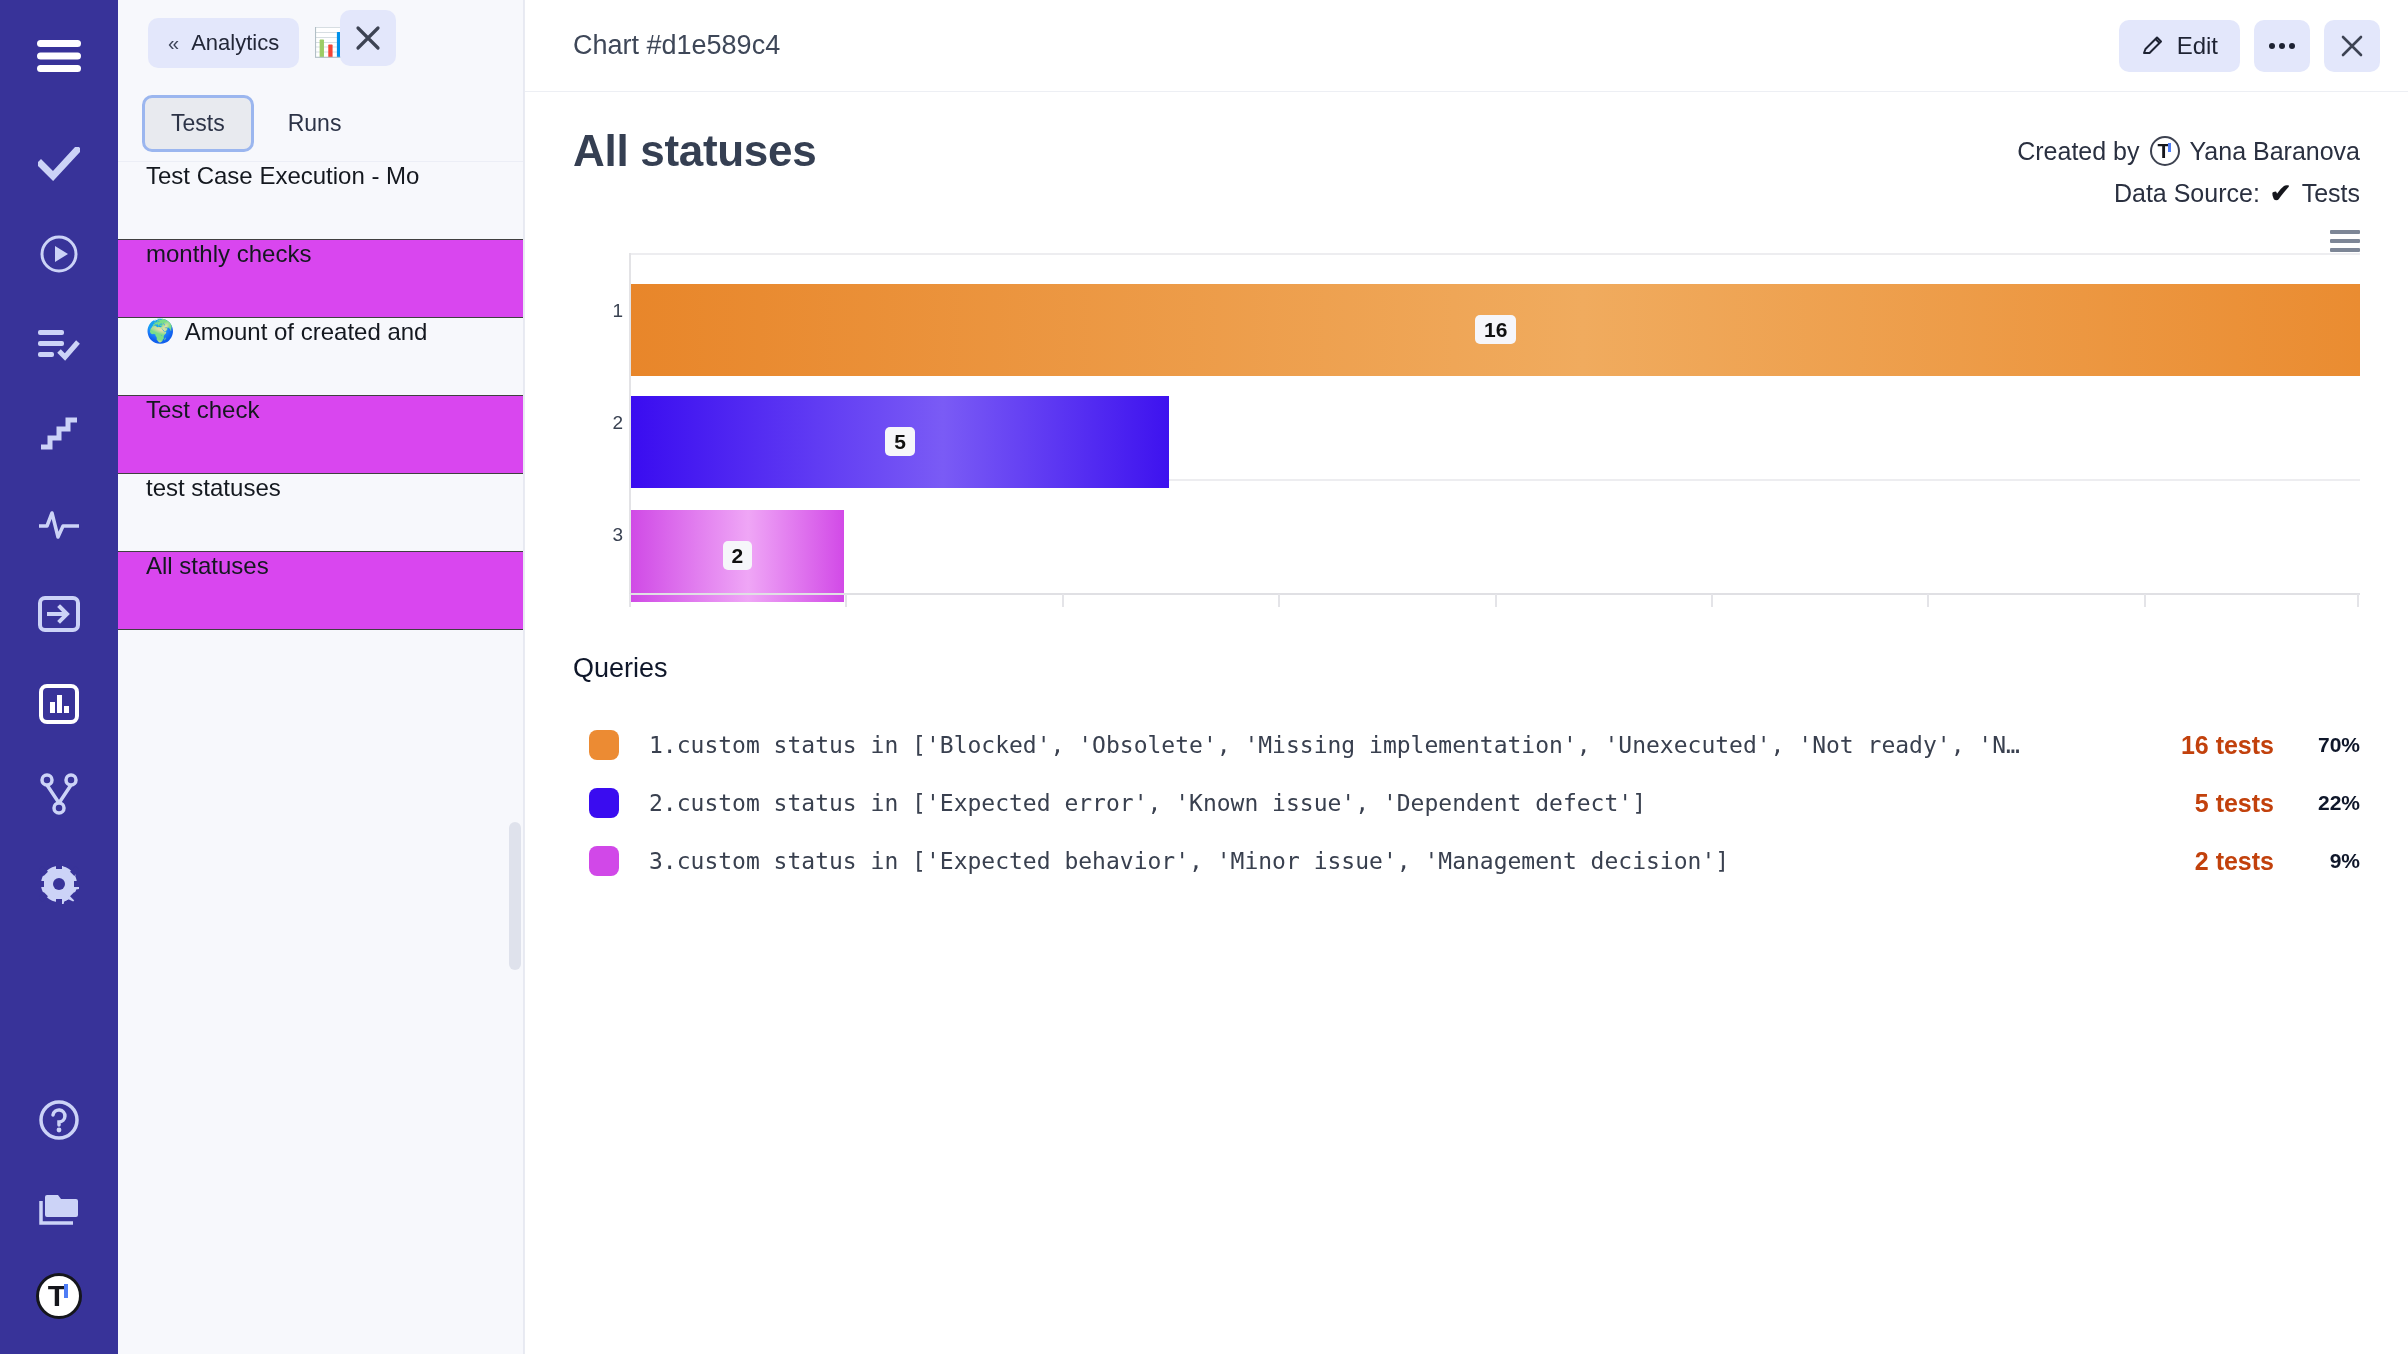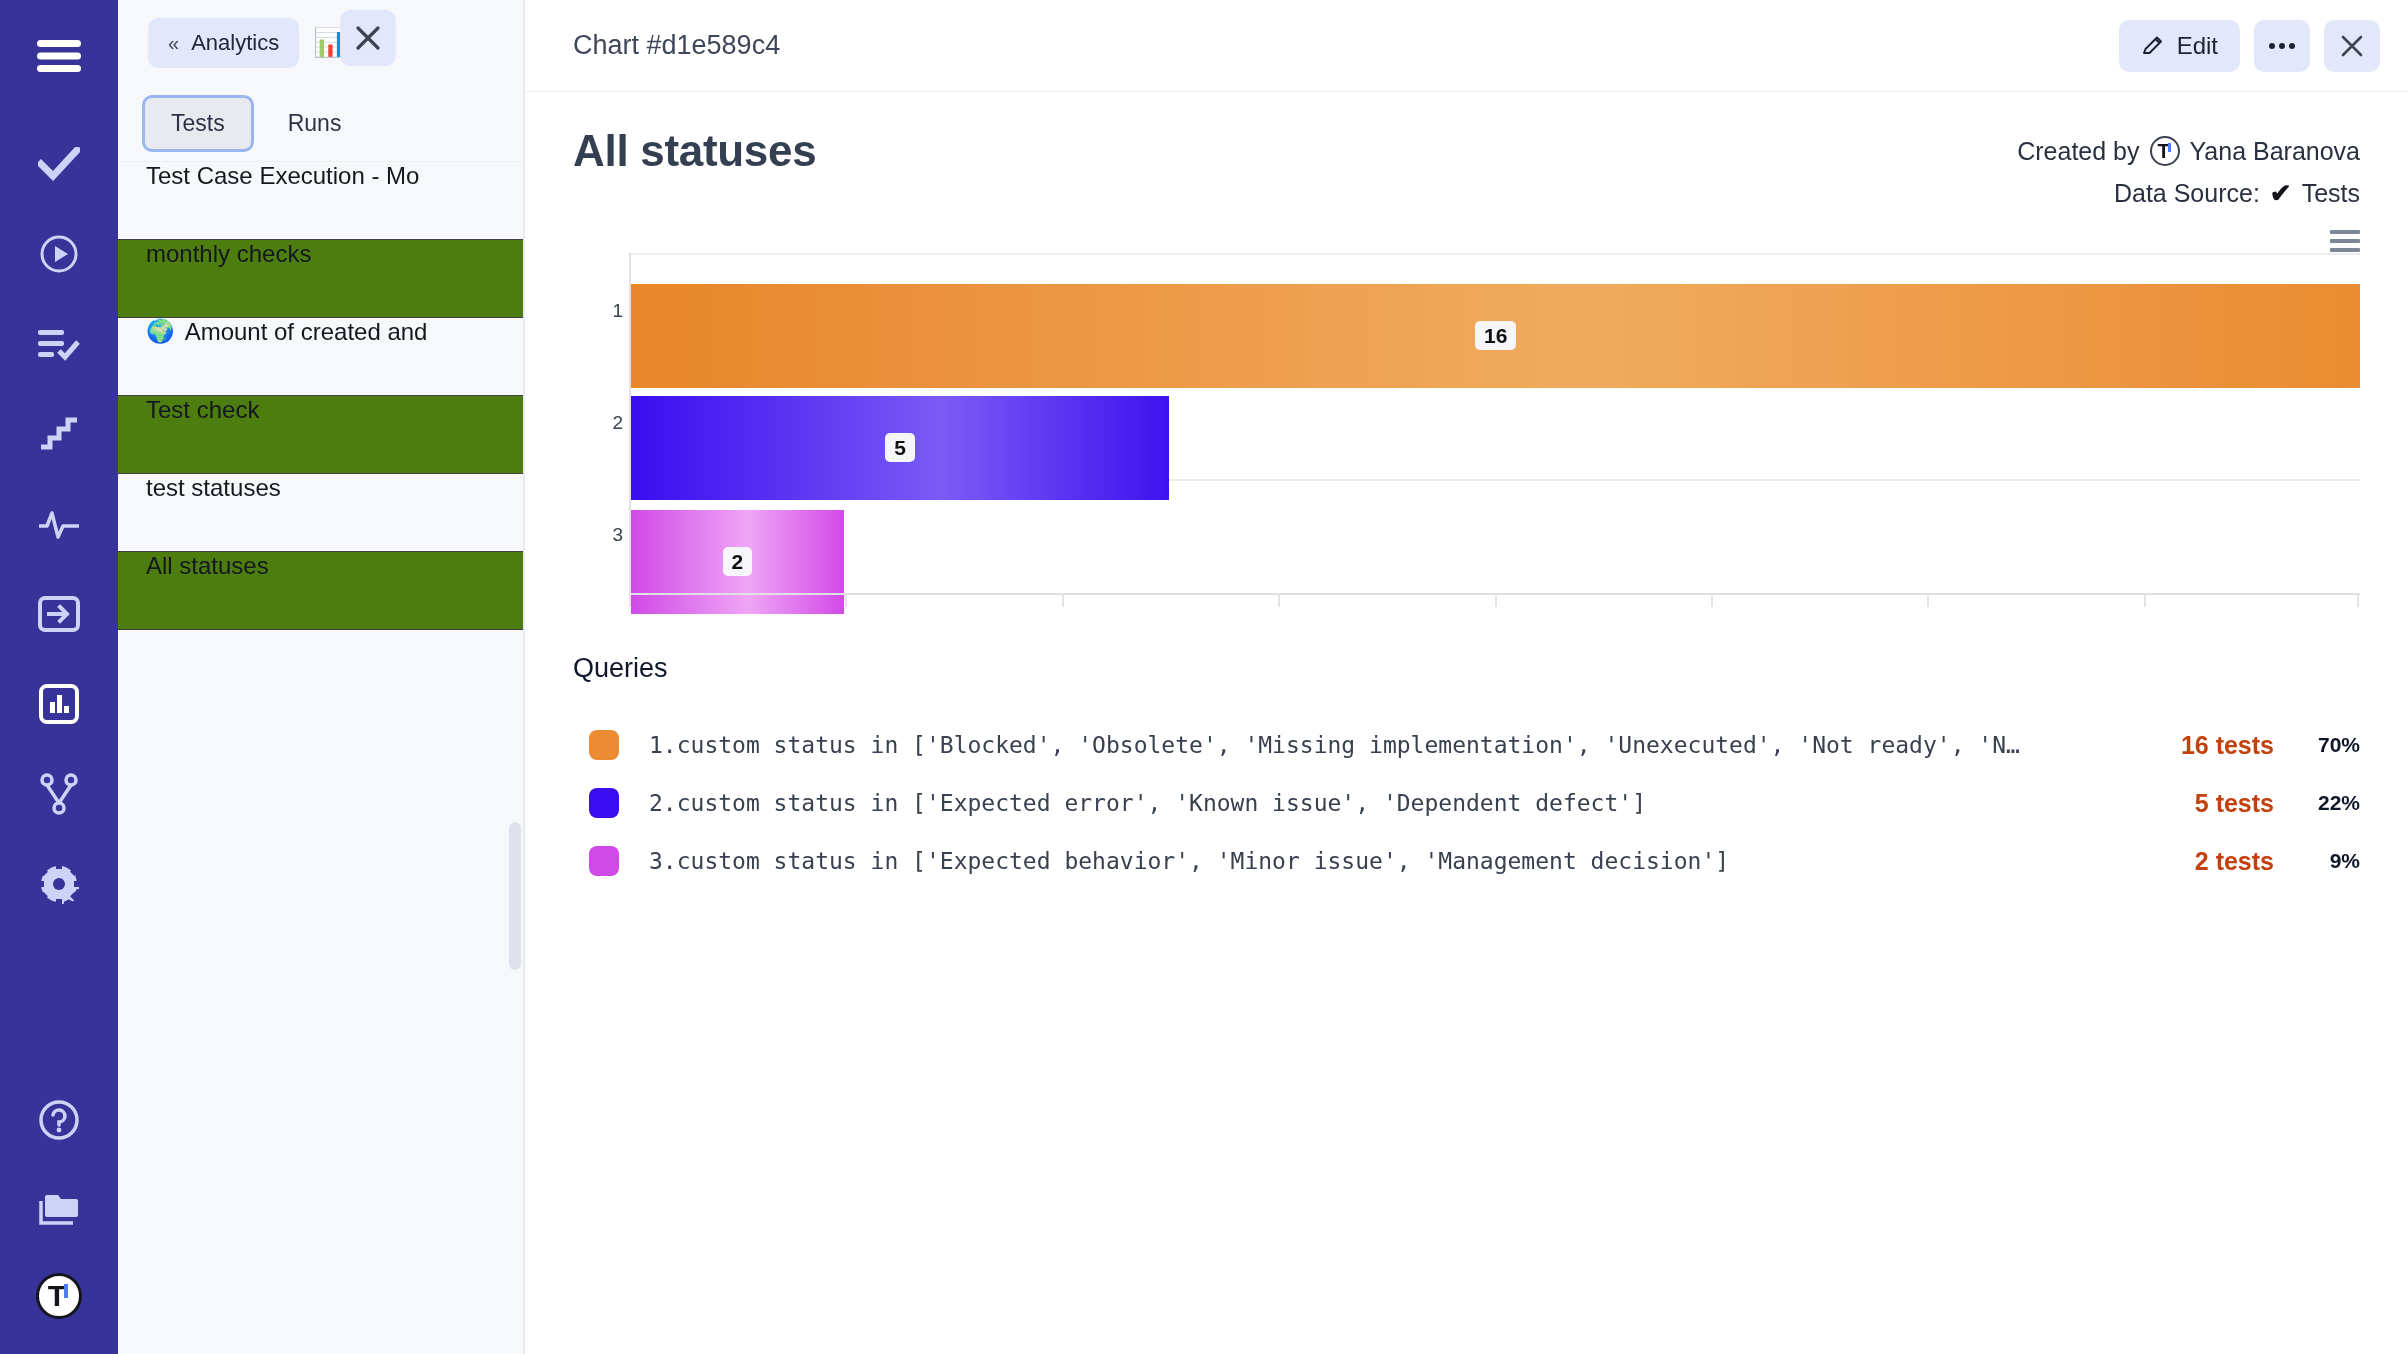--- a/index.html
+++ b/index.html
@@ -89,21 +89,21 @@
   }
 
   .list { flex: 1; overflow: hidden; position: relative; }
   .list-item {
     height: 78px; display: flex; align-items: flex-start;
     padding: 0 28px; font-size: 24px; color: #14181f;
     border-bottom: 1px solid #404040;
     background: #f7f8fc; cursor: pointer;
     white-space: nowrap; overflow: hidden;
   }
-  .list-item.alt { background: #4d7c0f; }
+  .list-item.alt { background: #d946ef; }
   .list-item .emoji { margin-right: 10px; font-size: 23px; }
   .panel-scroll {
     position: absolute; right: 2px; top: 660px;
     width: 12px; height: 148px; border-radius: 6px;
     background: #dfe2ec;
   }
 
   
   .main {
     flex: 1; height: 1354px; background: #ffffff;
@@ -162,21 +162,21 @@
   }
   .plot-inner { position: relative; height: 100%; width: 100%; }
   .ylabels { position: absolute; left: -30px; top: 0; bottom: 0; width: 24px; }
   .ylabel {
     position: absolute; font-size: 19px; color: #3a4252; text-align: right;
     width: 24px; transform: translateY(-50%);
   }
   .gridline { position: absolute; left: 0; right: 0; height: 2px; background: #ededf0; }
   .vaxis { position: absolute; left: 0; top: 0; bottom: 0; width: 2px; background: #e3e3e6; }
   .bar {
-    position: absolute; height: 104px; left: 2px;
+    position: absolute; height: 92px; left: 2px;
     display: flex; align-items: center; justify-content: center;
   }
   .bar-label {
     background: #f6f6fa; border-radius: 5px;
     font-size: 21px; font-weight: 700; color: #101010;
     padding: 4px 9px; line-height: 1;
   }
   .xaxis { position: absolute; left: 0; right: 0; bottom: -2px; height: 2px; background: #e0e0e4; }
   .xtick { position: absolute; bottom: -14px; width: 2px; height: 13px; background: #e4e4e8; }
 

